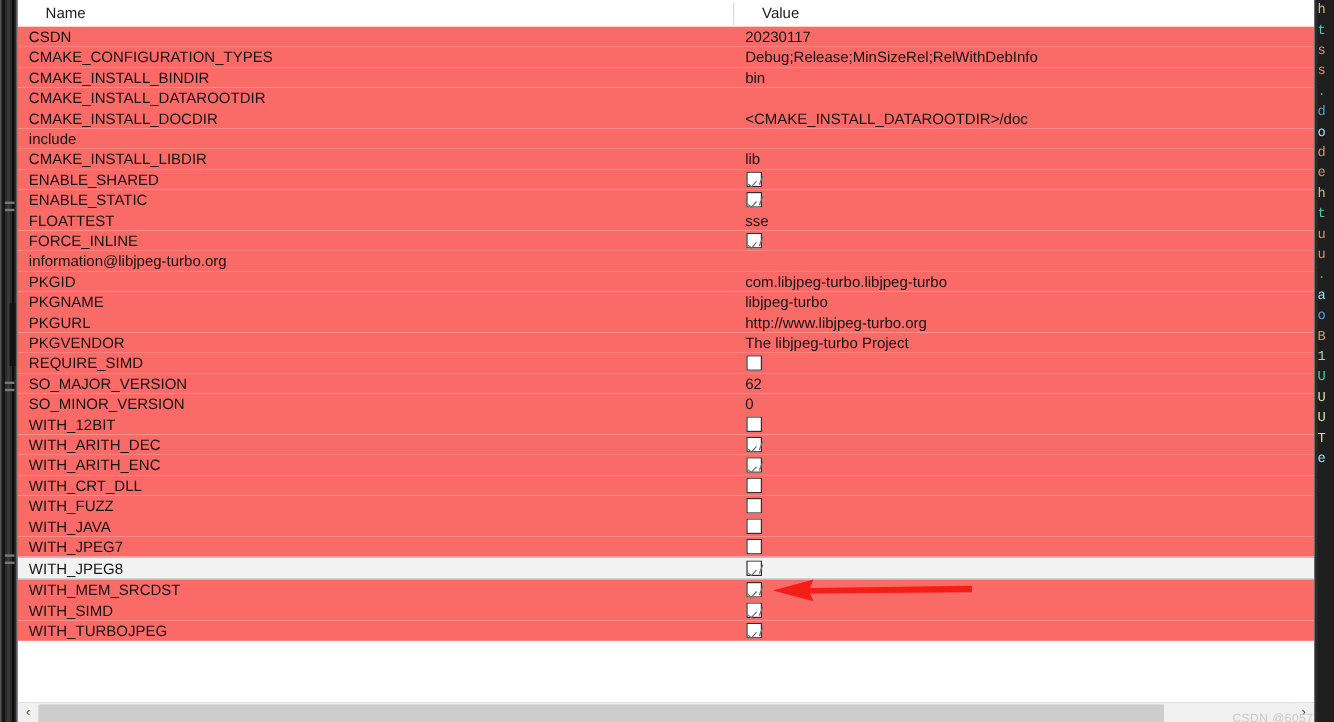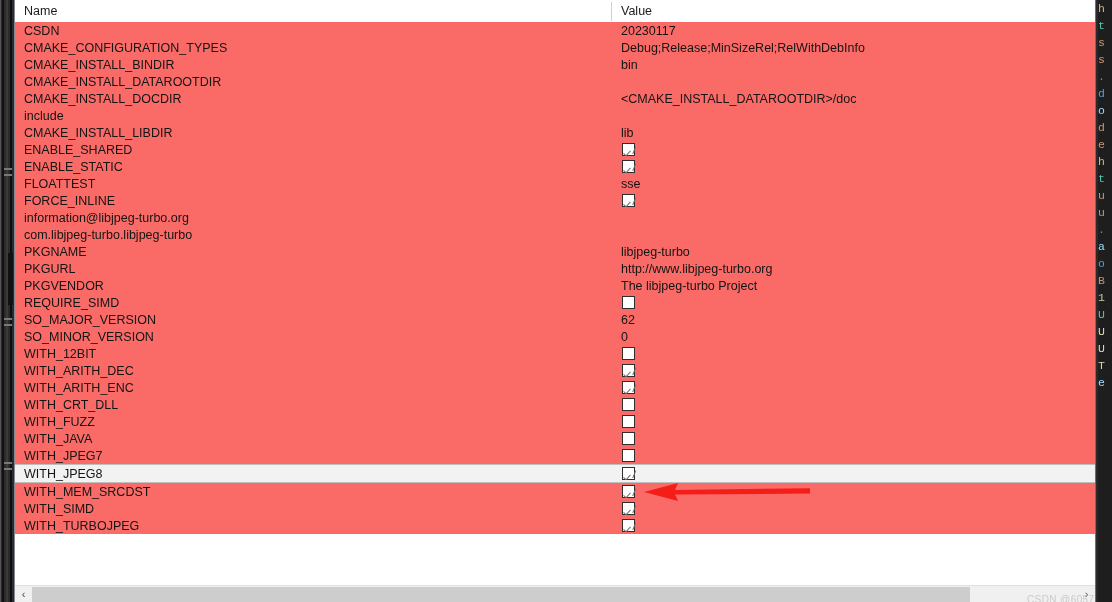--- a/index.html
+++ b/index.html
@@ -57,21 +57,21 @@
     height: 22px;
     background: #ffffff;
     border-bottom: 1px solid #d4d4d4;
     flex: none;
   }
   .hdr-cell {
     position: relative;
     display: flex; align-items: center;
     font-size: 12.5px;
     color: #1a1a1a;
-    padding-left: 9px;
+    padding-left: 23px;
     height: 22px;
     background: #ffffff;
   }
   .hdr-cell.name  { width: 597px; }
   .hdr-cell.value { flex: 1; }
   .hdr-split {
     position: absolute; top: 2px; right: 0;
     width: 1px; height: 19px; background: #cfcfcf;
   }
 
@@ -318,20 +318,21 @@
           <div class="cell-value">
             <span class="cb on"></span>
           </div>
         </div>
         <div class="row" style="--rowbg: #fa6b68;">
           <div class="cell-value">
             <span>information@libjpeg-turbo.org</span>
           </div>
         </div>
         <div class="row" style="--rowbg: #fa6b68;">
+          <div class="cell-name">PKGID</div>
           <div class="cell-value">
             <span>com.libjpeg-turbo.libjpeg-turbo</span>
           </div>
         </div>
         <div class="row" style="--rowbg: #fa6b68;">
           <div class="cell-name">PKGNAME</div>
           <div class="cell-value">
             <span>libjpeg-turbo</span>
           </div>
         </div>

